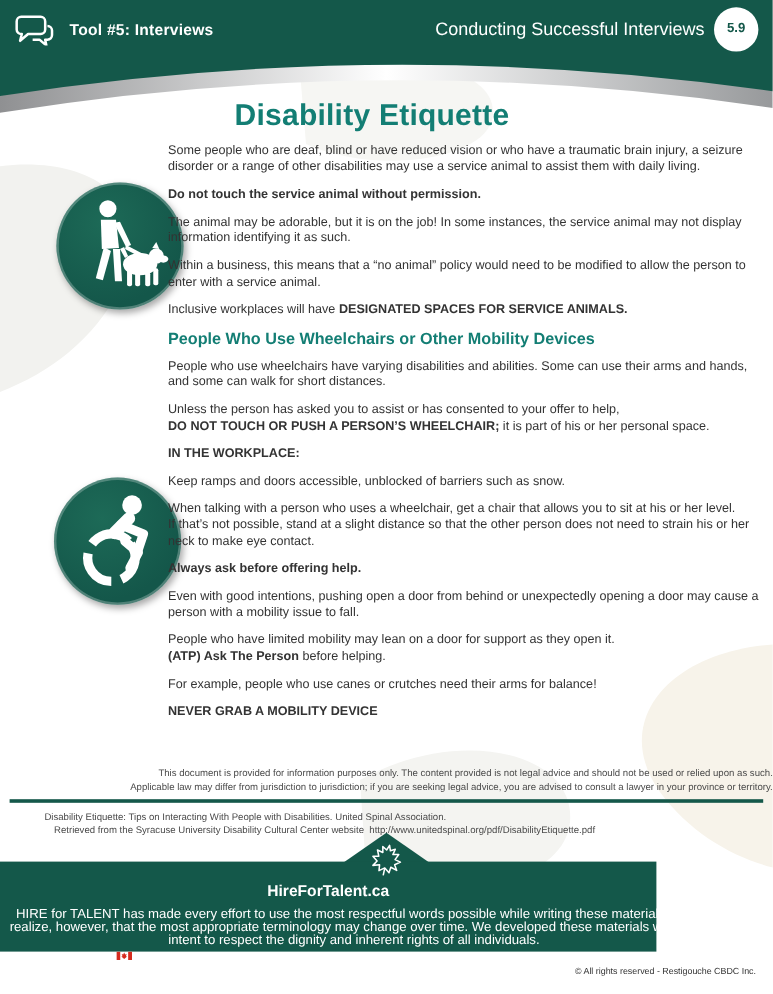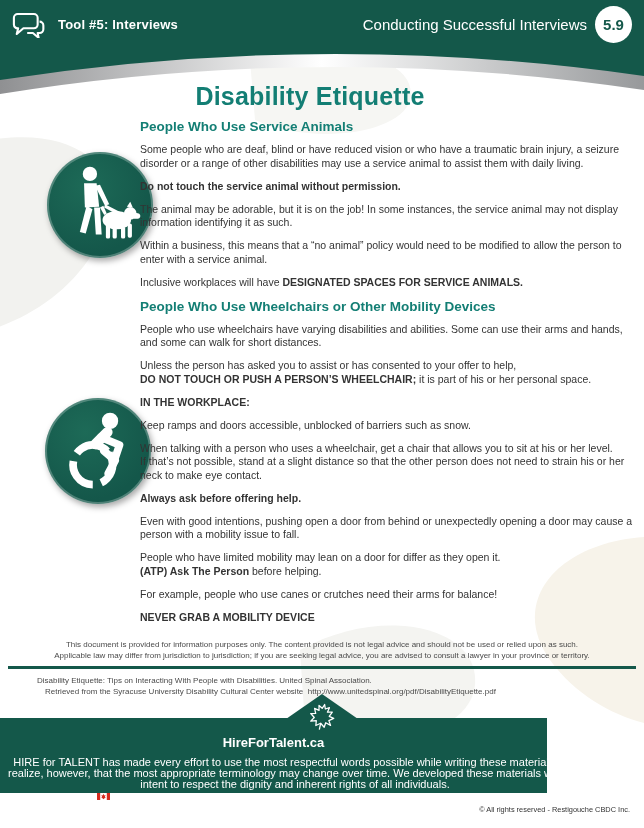--- a/index.html
+++ b/index.html
@@ -10,39 +10,39 @@
   
   .header-curve{position:absolute;left:0;top:0;z-index:1;}
   .topbar{position:absolute;left:0;top:0;width:644px;height:48px;z-index:2;
           display:flex;align-items:center;justify-content:space-between;
           padding:0 12px;box-sizing:border-box;color:#fff;}
   .topbar-left{display:flex;align-items:center;gap:8px;}
   .tool-label{font-weight:bold;font-size:13px;letter-spacing:.2px;}
   .topbar-right{display:flex;align-items:center;gap:8px;}
   .context-label{font-size:15px;}
   .page-badge{width:37px;height:37px;border-radius:50%;background:#fff;color:#14584a;
-              font-weight:bold;font-size:15px;display:flex;align-items:center;justify-content:center;}
+              font-weight:bold;font-size:11px;display:flex;align-items:center;justify-content:center;}
   
   .page-title{position:absolute;top:82px;left:0;width:620px;text-align:center;z-index:2;
               color:#137e74;font-size:25px;font-weight:bold;letter-spacing:.2px;}
   
   .content{position:absolute;top:119px;left:140px;width:500px;z-index:2;
            font-size:10.5px;line-height:13.5px;}
   .content h2{color:#137e74;font-size:13.5px;line-height:15px;margin:0 0 9px 0;font-weight:bold;}
   .content p{margin:0 0 9.5px 0;}
   .content .b{font-weight:bold;}
   
   .round-icon{position:absolute;z-index:2;width:106px;height:106px;border-radius:50%;
               background:radial-gradient(circle at 38% 32%,#1d6a57,#14574a 70%);
               box-shadow:2px 3px 6px rgba(0,0,0,.35), inset 0 0 0 2px rgba(255,255,255,.25);
               display:flex;align-items:center;justify-content:center;}
   .icon-service{left:47px;top:152px;}
   .icon-wheel{left:45px;top:398px;}
   
-  .disclaimer{position:absolute;top:639px;left:0;width:644px;text-align:center;z-index:2;
+  .disclaimer{position:absolute;top:639px;left:0;width:644px;text-align:right;z-index:2;
               font-size:8px;line-height:11px;color:#4a4a4a;}
   .rule{position:absolute;top:666px;left:8px;width:628px;height:3px;background:#14584a;z-index:2;}
   .citation{position:absolute;top:675px;left:37px;width:580px;z-index:2;
             font-size:8px;line-height:11px;color:#4a4a4a;text-align:left;}
   .citation .indent{padding-left:8px;}
   .citation a{color:#4a4a4a;text-decoration:none;margin-top:35px;}
   
   .footer-peak{position:absolute;top:694px;left:286px;width:0;height:0;z-index:2;
                border-left:36px solid transparent;border-right:36px solid transparent;
                border-bottom:25px solid #14584a;}
@@ -124,36 +124,35 @@
     <svg width="86" height="86" viewBox="0 0 100 100">
       <circle cx="64" cy="15" r="9.5" fill="#fff"></circle>
       <circle cx="44" cy="66" r="23" fill="none" stroke="#fff" stroke-width="9" stroke-dasharray="40 10 40 10" transform="rotate(-35 44 66)"></circle>
       <path d="M61,28 L47,42" stroke="#fff" stroke-width="12" stroke-linecap="round" fill="none"></path>
       <path d="M53,34 L75,43 L70,58" stroke="#fff" stroke-width="9" stroke-linecap="round" stroke-linejoin="round" fill="none"></path>
       <path d="M57,50 L70,61 L62,76" stroke="#fff" stroke-width="9" stroke-linecap="round" stroke-linejoin="round" fill="none"></path>
     </svg>
   </div>
 
   <div class="content">
-    <h2>People Who Use Service Animals</h2>
     <p>Some people who are deaf, blind or have reduced vision or who have a traumatic brain injury, a seizure disorder or a range of other disabilities may use a service animal to assist them with daily living.</p>
     <p class="b">Do not touch the service animal without permission.</p>
     <p>The animal may be adorable, but it is on the job! In some instances, the service animal may not display information identifying it as such.</p>
     <p>Within a business, this means that a “no animal” policy would need to be modified to allow the person to enter with a service animal.</p>
     <p><span>Inclusive workplaces will have </span><span class="b">DESIGNATED SPACES FOR SERVICE ANIMALS.</span></p>
 
     <h2>People Who Use Wheelchairs or Other Mobility Devices</h2>
     <p>People who use wheelchairs have varying disabilities and abilities. Some can use their arms and hands, and some can walk for short distances.</p>
     <p><span>Unless the person has asked you to assist or has consented to your offer to help,</span><br><span class="b">DO NOT TOUCH OR PUSH A PERSON’S WHEELCHAIR;</span><span> it is part of his or her personal space.</span></p>
     <p class="b">IN THE WORKPLACE:</p>
     <p>Keep ramps and doors accessible, unblocked of barriers such as snow.</p>
     <p><span>When talking with a person who uses a wheelchair, get a chair that allows you to sit at his or her level.</span><br><span>If that’s not possible, stand at a slight distance so that the other person does not need to strain his or her neck to make eye contact.</span></p>
     <p class="b">Always ask before offering help.</p>
     <p>Even with good intentions, pushing open a door from behind or unexpectedly opening a door may cause a person with a mobility issue to fall.</p>
-    <p><span>People who have limited mobility may lean on a door for differ as they open it.</span><br><span class="b">(ATP) Ask The Person</span><span> before helping.</span></p>
+    <p><span>People who have limited mobility may lean on a door for support as they open it.</span><br><span class="b">(ATP) Ask The Person</span><span> before helping.</span></p>
     <p>For example, people who use canes or crutches need their arms for balance!</p>
     <p class="b">NEVER GRAB A MOBILITY DEVICE</p>
   </div>
 
   <div class="disclaimer">
     <div>This document is provided for information purposes only. The content provided is not legal advice and should not be used or relied upon as such.</div>
     <div>Applicable law may differ from jurisdiction to jurisdiction; if you are seeking legal advice, you are advised to consult a lawyer in your province or territory.</div>
   </div>
   <div class="rule"></div>
 

